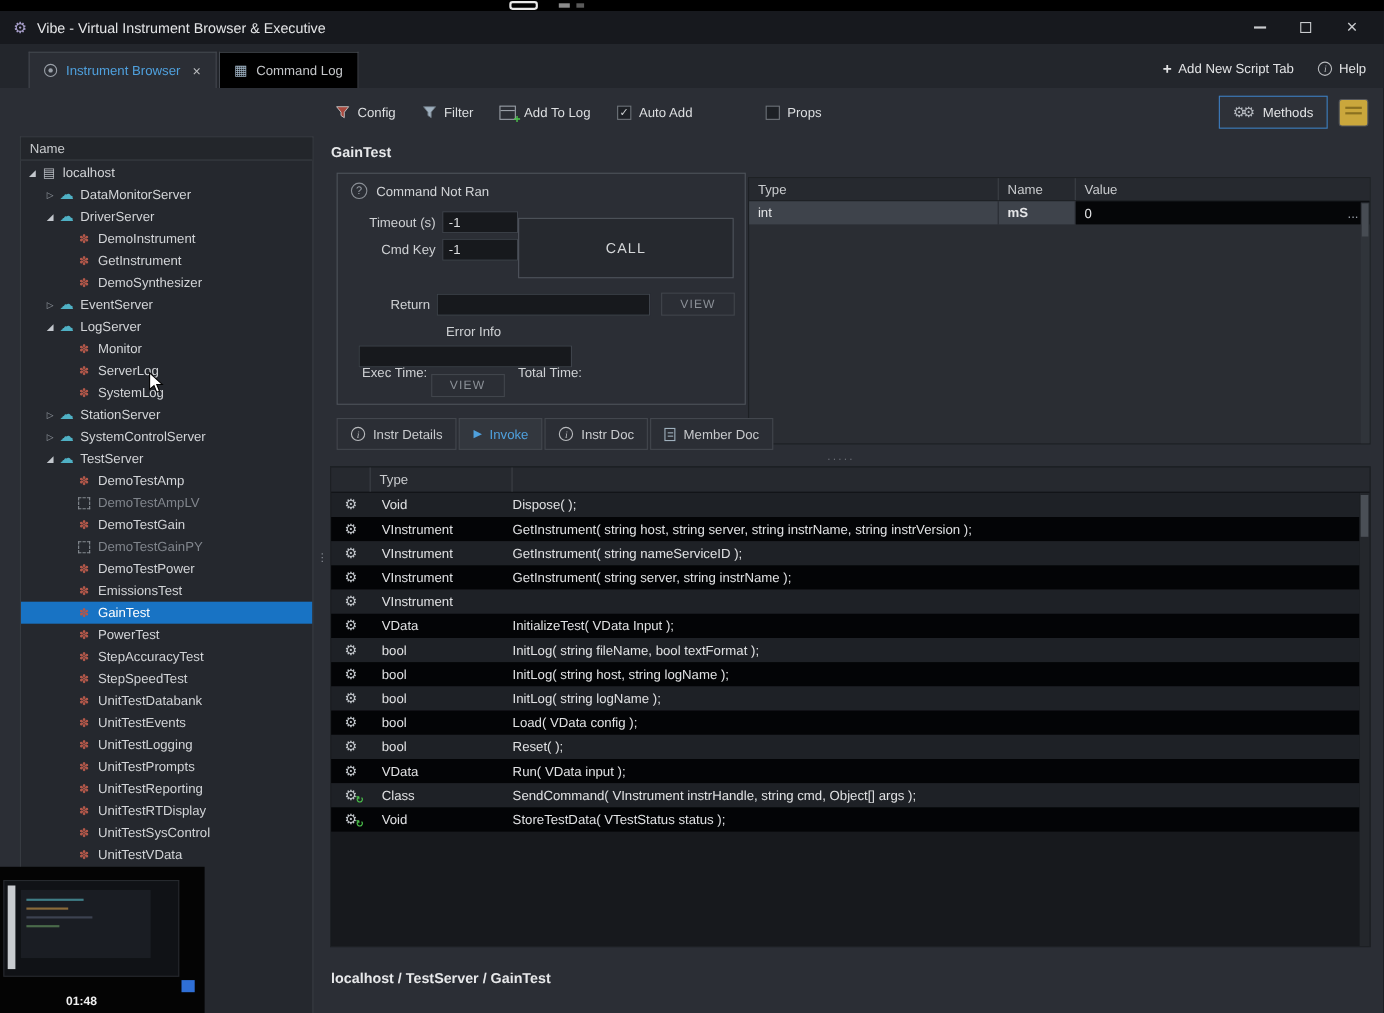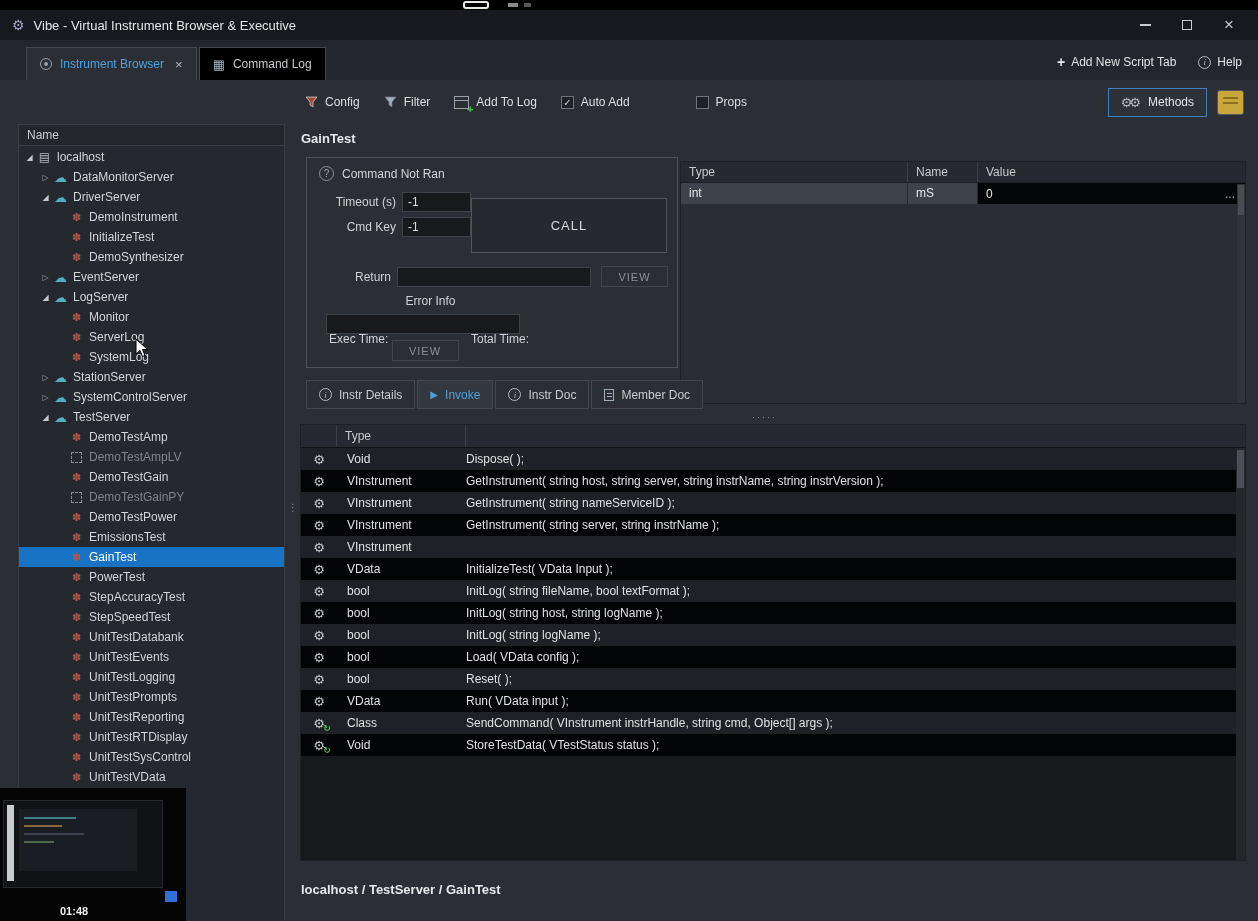--- a/index.html
+++ b/index.html
@@ -113,21 +113,21 @@
   .total-label { position:absolute; left:164px; top:174px; color:#cfd1d4; }
 
   
   .params-table { position:absolute; left:680px; top:151px; width:566px; height:243px; background:#2a2d33; border:1px solid #1d2024; }
   .pt-header { display:flex; height:21px; background:#26292f; border-bottom:1px solid #1d2024; color:#c9cbce; }
   .pt-col { padding:3px 8px; border-right:1px solid #3c4046; }
   .pt-col.c1 { width:227px; } .pt-col.c2 { width:70px; } .pt-col.c3 { flex:1; border-right:none; }
   .pt-row { display:flex; height:21px; }
   .pt-cell { padding:3px 8px; color:#e4e5e7; }
   .pt-cell.c1 { width:227px; background:#3e434b; border-right:1px solid #26292f; }
-  .pt-cell.c2 { width:70px; background:#3e434b; border-right:1px solid #26292f; }
+  .pt-cell.c2 { width:70px; background:#3e434b; border-right:1px solid #26292f;font-weight:bold; }
   .pt-cell.c3 { flex:1; background:#050608; display:flex; justify-content:space-between; align-items:center; }
   .pt-ellipsis { color:#9aa0a8; padding-right:2px; }
   .pt-scroll { position:absolute; top:22px; right:0; bottom:0; width:8px; background:#30343a; }
   .pt-thumb { position:absolute; top:1px; left:1px; width:6px; height:30px; background:#474c53; }
 
   
   .detail-tabs { position:absolute; left:306px; top:370px; height:29px; display:flex; }
   .dtab { display:flex; align-items:center; gap:7px; padding:0 12px; border:1px solid #43474e; background:#2b2e35; color:#c9cbce; margin-right:2px; }
   .dtab.active { background:#33373e; color:#4fa0dd; }
   .play-icon { color:#4fa0dd; font-size:10px; }
@@ -277,21 +277,21 @@
             <span class="tlabel">DriverServer</span>
           </div>
           <div class="tree-item" style="padding-left: 36px;">
             <span class="expander"></span>
             <span class="ticon instrument">✽</span>
             <span class="tlabel">DemoInstrument</span>
           </div>
           <div class="tree-item" style="padding-left: 36px;">
             <span class="expander"></span>
             <span class="ticon instrument">✽</span>
-            <span class="tlabel">InitializeTest</span>
+            <span class="tlabel">GetInstrument</span>
           </div>
           <div class="tree-item" style="padding-left: 36px;">
             <span class="expander"></span>
             <span class="ticon instrument">✽</span>
             <span class="tlabel">DemoSynthesizer</span>
           </div>
           <div class="tree-item" style="padding-left: 20px;">
             <span class="expander col">▷</span>
             <span class="ticon server">☁</span>
             <span class="tlabel">EventServer</span>

